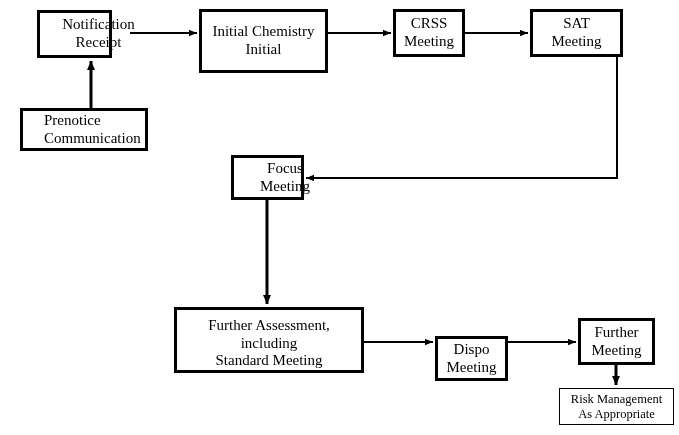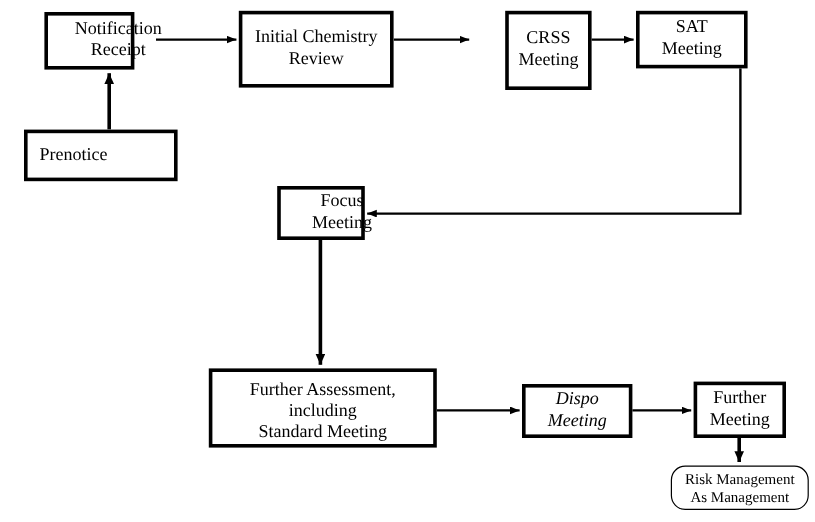--- a/index.html
+++ b/index.html
@@ -40,21 +40,21 @@
     line-height: 1.18;
     font-size: 15px;
     z-index: 2;
   }
   .node.thin {
     border-width: 1px;
   }
   .node.left-align {
     align-items: flex-start;
     text-align: left;
-    padding-left: 10px;
+    padding-left: 21px;
   }
   .node .line {
     display: block;
     white-space: nowrap;
   }
   .node.small {
     font-size: 12.5px;
   }
 </style>
 </head>
@@ -97,56 +97,57 @@
     <line x1="616" y1="365" x2="616" y2="385" stroke="#000000" stroke-width="3" marker-end="url(#arrow-d)"></line>
   </svg>
 
   <div class="node" style="left:37px; top:10px; width:75px; height:48px;padding-left:48px;">
     <span class="line">Notification</span>
     <span class="line">Receipt</span>
   </div>
 
   <div class="node left-align" style="left:20px; top:108px; width:128px; height:43px;">
     <span class="line">Prenotice</span>
+    <span class="line">Communication</span>
   </div>
 
   <div class="node" style="left:199px; top:9px; width:129px; height:64px;">
     <span class="line">Initial Chemistry</span>
-    <span class="line">Review</span>
+    <span class="line">Initial</span>
   </div>
 
-  <div class="node" style="left:393px; top:9px; width:72px; height:66px;margin-left:28px;">
+  <div class="node" style="left:393px; top:9px; width:72px; height:48px;">
     <span class="line">CRSS</span>
     <span class="line">Meeting</span>
   </div>
 
   <div class="node" style="left:530px; top:9px; width:93px; height:48px;">
     <span class="line">SAT</span>
     <span class="line">Meeting</span>
   </div>
 
   <div class="node" style="left:231px; top:155px; width:73px; height:45px;padding-left:35px;">
     <span class="line">Focus</span>
     <span class="line">Meeting</span>
   </div>
 
   <div class="node" style="left:174px; top:307px; width:190px; height:66px;justify-content:flex-end;">
     <span class="line">Further Assessment,</span>
     <span class="line">including</span>
     <span class="line">Standard Meeting</span>
   </div>
 
-  <div class="node" style="left:435px; top:320px; width:92px; height:45px;font-style:italic;">
+  <div class="node" style="left:435px; top:336px; width:73px; height:45px;">
     <span class="line">Dispo</span>
     <span class="line">Meeting</span>
   </div>
 
   <div class="node" style="left:578px; top:318px; width:77px; height:47px;">
     <span class="line">Further</span>
     <span class="line">Meeting</span>
   </div>
 
-  <div class="node thin small" style="left:559px; top:388px; width:115px; height:37px;border-radius:12px;">
+  <div class="node thin small" style="left:559px; top:388px; width:115px; height:37px;">
     <span class="line">Risk Management</span>
-    <span class="line">As Management</span>
+    <span class="line">As Appropriate</span>
   </div>
 
 </div>
 
 </body></html>

